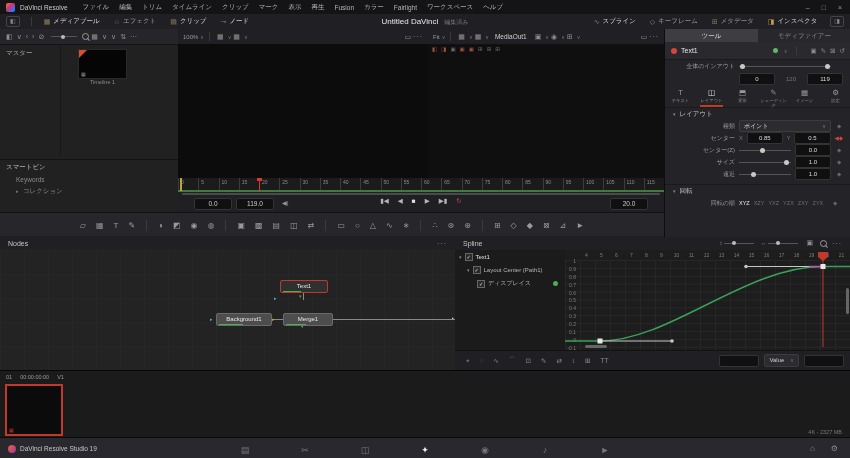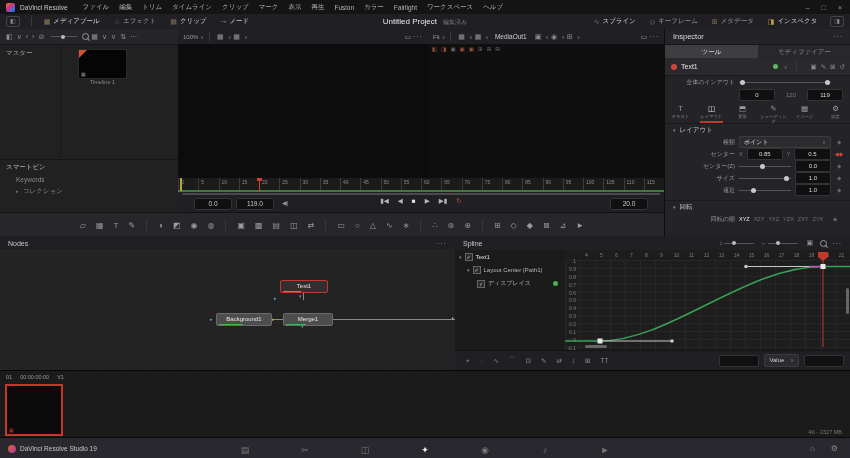--- a/index.html
+++ b/index.html
@@ -236,21 +236,21 @@
           <span class="ic">▤</span>
           <span>クリップ</span>
         </span>
 
         <span class="tb-btn on">
           <span class="ic">⊸</span>
           <span>ノード</span>
         </span>
       </span>
     <span id="proj">
-      <span class="nm">Untitled Project</span><span class="st">編集済み</span>
+      <span class="nm">Untitled DaVinci</span><span class="st">編集済み</span>
     </span>
     <span style="margin-left:auto" class="flex">
       <span class="flex">
 
           <span class="tb-btn on">
             <span class="ic">∿</span>
             <span>スプライン</span>
           </span>
 
           <span class="tb-btn">
@@ -576,25 +576,20 @@
       <span class="inp"></span>
       <span class="dd">
           <span>Value</span>
           <span class="chev">∨</span>
         </span>
       <span class="inp"></span>
     </div>
   </div>
 
   <div id="inspector" class="abs">
-    <div id="insp-head">
-      <span>Inspector</span>
-      <span style="flex:1"></span>
-      <span class="dots">···</span>
-    </div>
     <div id="insp-tabs">
       <span class="t on">ツール</span>
       <span class="t">モディファイアー</span>
     </div>
     <div id="node-row">
       <span class="pw"></span>
       <span class="nm">Text1</span>
       <span class="gdot"></span>
         <span class="chev">∨</span>
       <span class="sep"></span>

